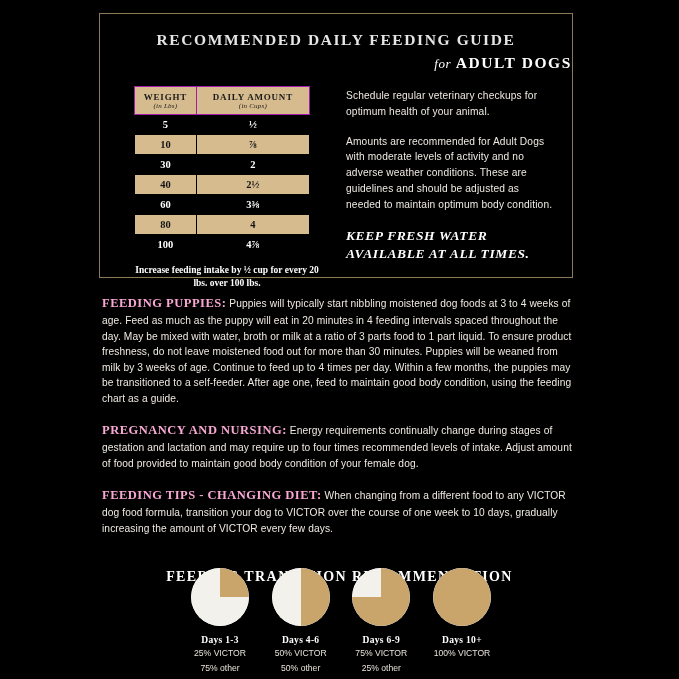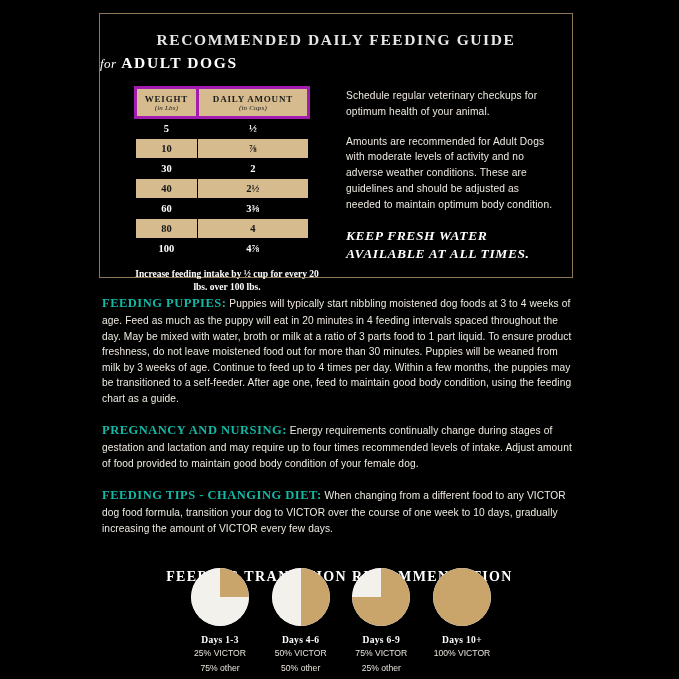--- a/index.html
+++ b/index.html
@@ -34,21 +34,21 @@
   .guide-title {
     text-align: center;
     margin-top: 17px;
     font-family: "Liberation Serif", serif;
     font-weight: bold;
     font-size: 15.5px;
     letter-spacing: 1.6px;
     color: #e5e5e5;
   }
   .guide-sub {
-    text-align: left;
+    text-align: right;
     margin-top: 5px;
     font-family: "Liberation Serif", serif;
     font-weight: bold;
     font-size: 15.5px;
     letter-spacing: 1.6px;
     color: #ffffff;
   }
   .guide-sub .for {
     font-style: italic;
     font-weight: normal;
@@ -74,21 +74,21 @@
     font-family: "Liberation Serif", serif;
   }
   .feed-table th {
     background: #d6bb8e;
     color: #1a1a1a;
     font-size: 9px;
     font-weight: bold;
     letter-spacing: 0.8px;
     padding: 5px 0 4px 0;
     line-height: 1.15;
-    border: 3px solid #a21caf;
+    border: 1px solid #a21caf;
   }
   .feed-table th .sm {
     display: block;
     font-size: 7px;
     font-style: italic;
     font-weight: normal;
     letter-spacing: 0.2px;
   }
   .feed-table td {
     font-size: 10.5px;
@@ -157,21 +157,21 @@
     line-height: 1.52;
     color: #efeae2;
     letter-spacing: 0.1px;
     text-align: left;
   }
   .sec .head {
     font-family: "Liberation Serif", serif;
     font-weight: bold;
     font-size: 12.5px;
     letter-spacing: 0.5px;
-    color: #14b8a6;
+    color: #f9a8d4;
   }
 
   
   .trans-title {
     position: absolute;
     left: 0;
     right: 0;
     top: 569px;
     text-align: center;
     font-family: "Liberation Serif", serif;

